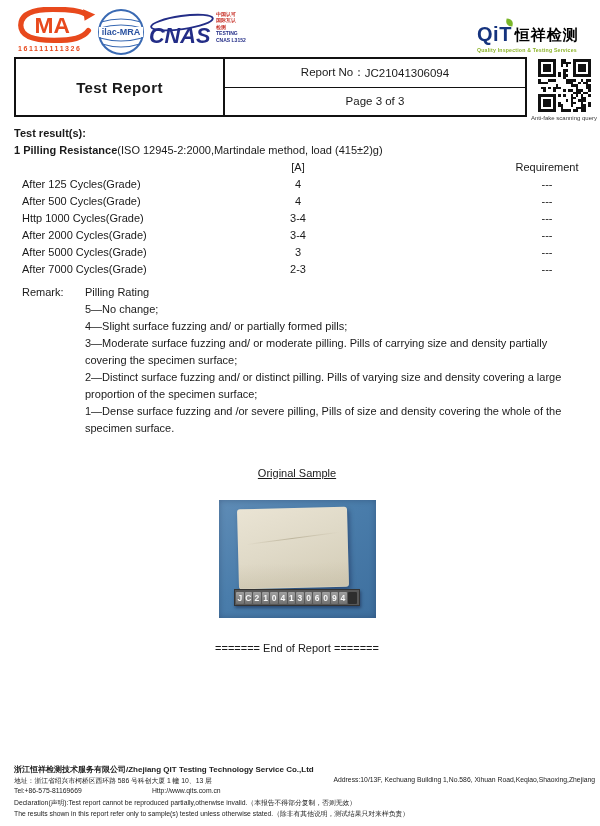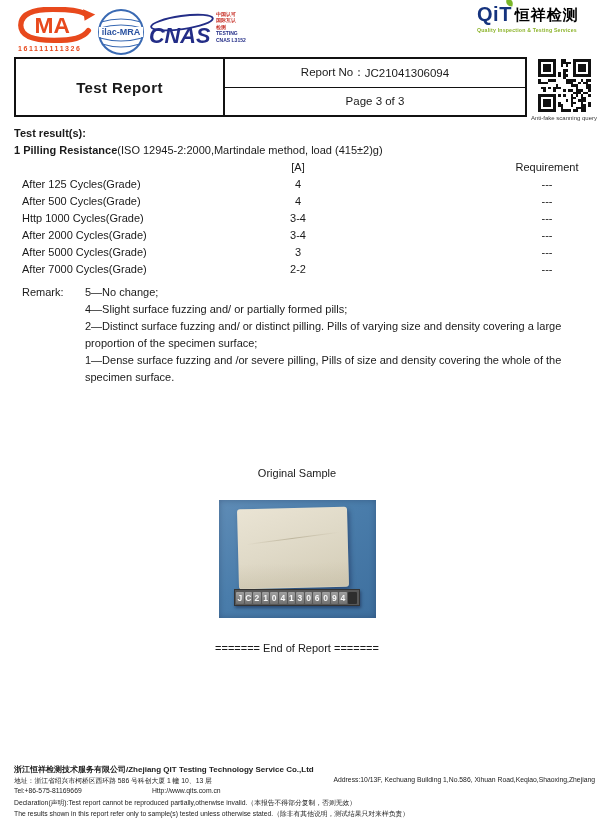--- a/index.html
+++ b/index.html
@@ -10,21 +10,21 @@
   
   #cma-logo{left:16px;top:7px;width:84px;height:38px;}
   #cma-number{left:18px;top:45px;font-size:7px;font-weight:bold;color:#e8491d;letter-spacing:1.6px;}
   #ilac-logo{left:97px;top:8px;width:48px;height:48px;}
   #cnas-logo{left:148px;top:12px;width:66px;height:40px;}
   #cnas-textblock{left:216px;top:11px;font-size:5px;line-height:6.4px;font-weight:bold;}
   .cnas-red{color:#c8342b;display:block;}
   .cnas-navy{color:#232d87;display:block;}
 
   
-  #qit-logo{left:477px;top:4px;width:118px;}
+  #qit-logo{left:477px;top:24px;width:118px;}
   #qit-row{display:flex;align-items:flex-end;gap:3px;}
   #qit-word{font-size:20px;font-weight:bold;color:#15337e;letter-spacing:0.5px;line-height:20px;position:relative;}
   #qit-leaf{position:absolute;left:13px;top:-4px;width:7px;height:7px;background:#7ab629;
             border-radius:0 70% 0 70%;transform:rotate(10deg);}
   #qit-cn{font-size:15px;font-weight:bold;color:#000000;line-height:18px;letter-spacing:1px;}
   #qit-tagline{margin-top:3px;font-size:5.2px;color:#8cb32a;font-weight:bold;letter-spacing:0.2px;}
 
   
   #hdr-table{left:14px;top:57px;width:513px;height:60px;border:2px solid #111;display:flex;box-sizing:border-box;}
   #hdr-left{flex:0 0 207px;border-right:2px solid #111;display:flex;align-items:center;justify-content:center;}
@@ -47,21 +47,21 @@
   #rows{left:0;top:178px;width:600px;}
   .trow{position:relative;height:17px;font-size:11px;}
   .trow .lbl{position:absolute;left:22px;}
 
   
   #remark{left:22px;top:284px;width:566px;display:flex;font-size:11px;line-height:17px;}
   #remark-label{flex:0 0 63px;}
   #remark-body{width:503px;}
 
   
-  #sample-caption{left:14px;top:467px;width:566px;text-align:center;font-size:11px;}
+  #sample-caption{left:14px;top:467px;width:566px;text-align:center;font-size:11px;text-decoration:underline;}
   #photo{left:219px;top:500px;width:157px;height:118px;
          background:linear-gradient(145deg,#5f8cb6 0%,#4a7dab 45%,#3e6f9e 100%);
          box-shadow:inset 0 0 6px rgba(0,0,30,0.25);}
   #fabric{position:absolute;left:19px;top:8px;width:110px;height:80px;
           background:linear-gradient(160deg,#eae4d4 0%,#e0dac8 45%,#d3ccb6 100%);
           border-radius:3px;transform:rotate(-1.5deg);
           box-shadow:2px 3px 5px rgba(0,0,40,0.35);}
   #fabric-fold{position:absolute;left:8px;top:30px;width:94px;height:1px;
                background:linear-gradient(90deg,rgba(160,150,120,0),rgba(160,150,120,0.55),rgba(160,150,120,0));
                transform:rotate(-6deg);}
@@ -290,30 +290,32 @@
       <span class="col-a">3-4</span>
       <span class="col-req">---</span>
     </div>
     <div class="trow">
       <span class="lbl">After 5000 Cycles(Grade)</span>
       <span class="col-a">3</span>
       <span class="col-req">---</span>
     </div>
     <div class="trow">
       <span class="lbl">After 7000 Cycles(Grade)</span>
-      <span class="col-a">2-2</span>
+      <span class="col-a">2-3</span>
       <span class="col-req">---</span>
     </div>
   </div>
 
   <div id="remark" class="abs">
     <div id="remark-label">Remark:</div>
     <div id="remark-body">
+      <div>Pilling Rating</div>
       <div>5—No change;</div>
       <div>4—Slight surface fuzzing and/ or partially formed pills;</div>
+      <div>3—Moderate surface fuzzing and/ or moderate pilling. Pills of carrying size and density partially covering the specimen surface;</div>
       <div>2—Distinct surface fuzzing and/ or distinct pilling. Pills of varying size and density covering a large proportion of the specimen surface;</div>
       <div>1—Dense surface fuzzing and /or severe pilling, Pills of size and density covering the whole of the specimen surface.</div>
     </div>
   </div>
 
   <div id="sample-caption" class="abs">Original Sample</div>
   <div id="photo" class="abs">
     <div id="fabric">
       <div id="fabric-fold"></div>
       <div id="fabric-edge"></div>

